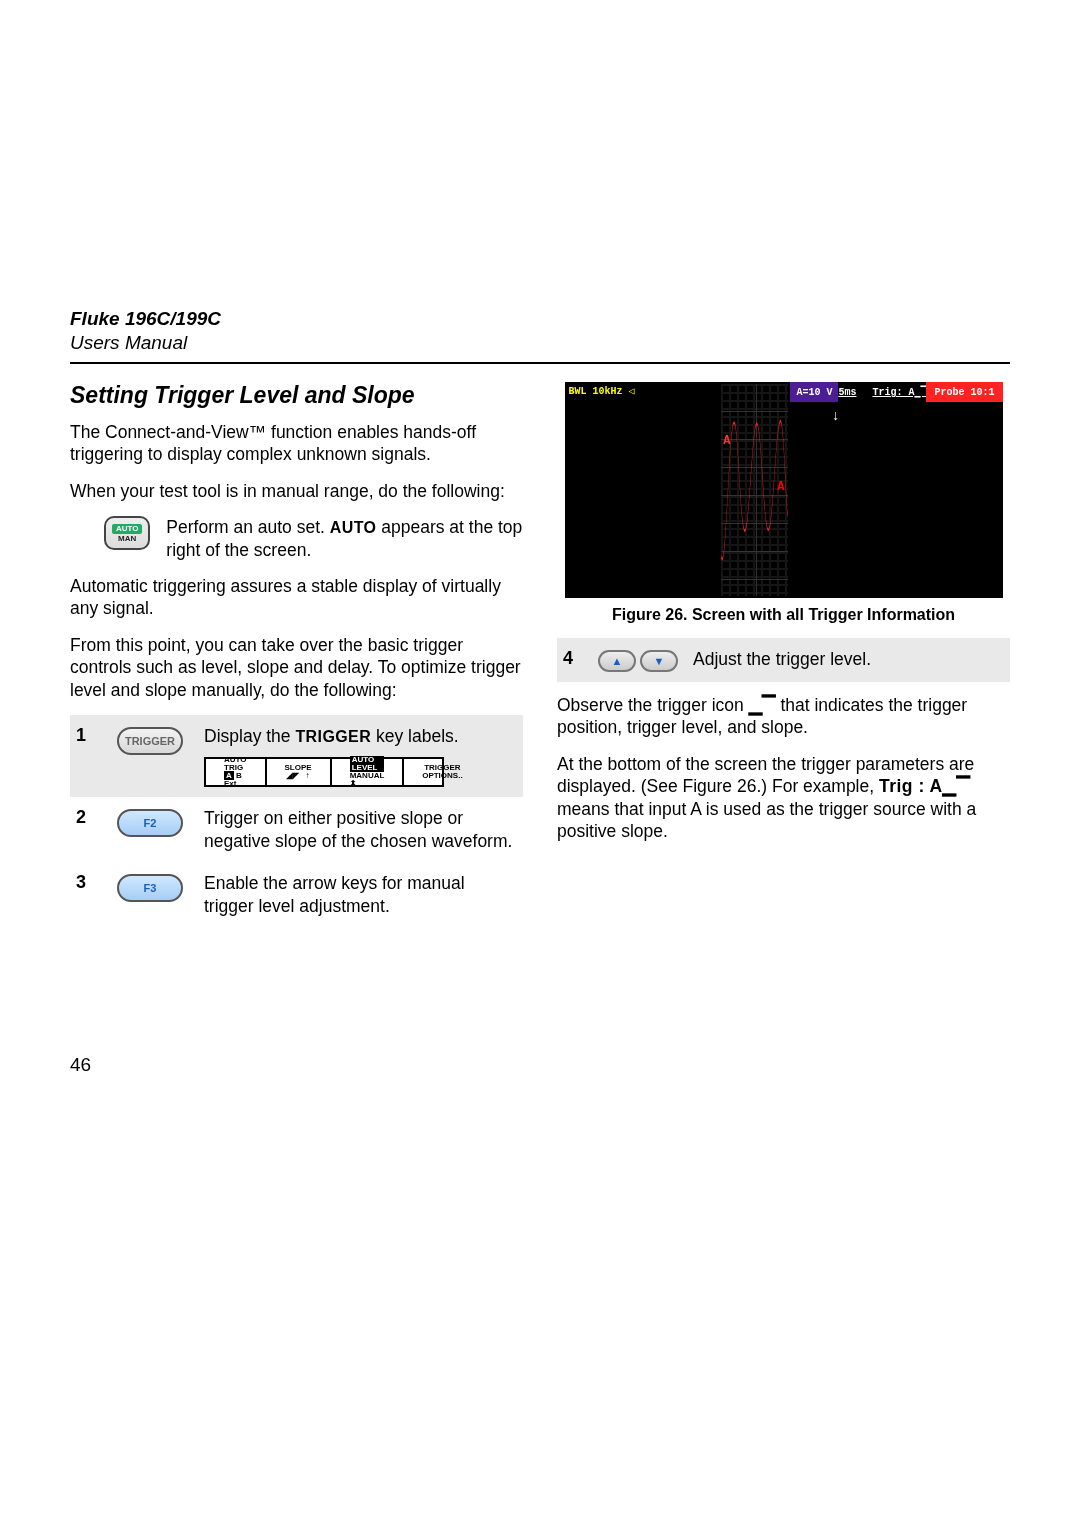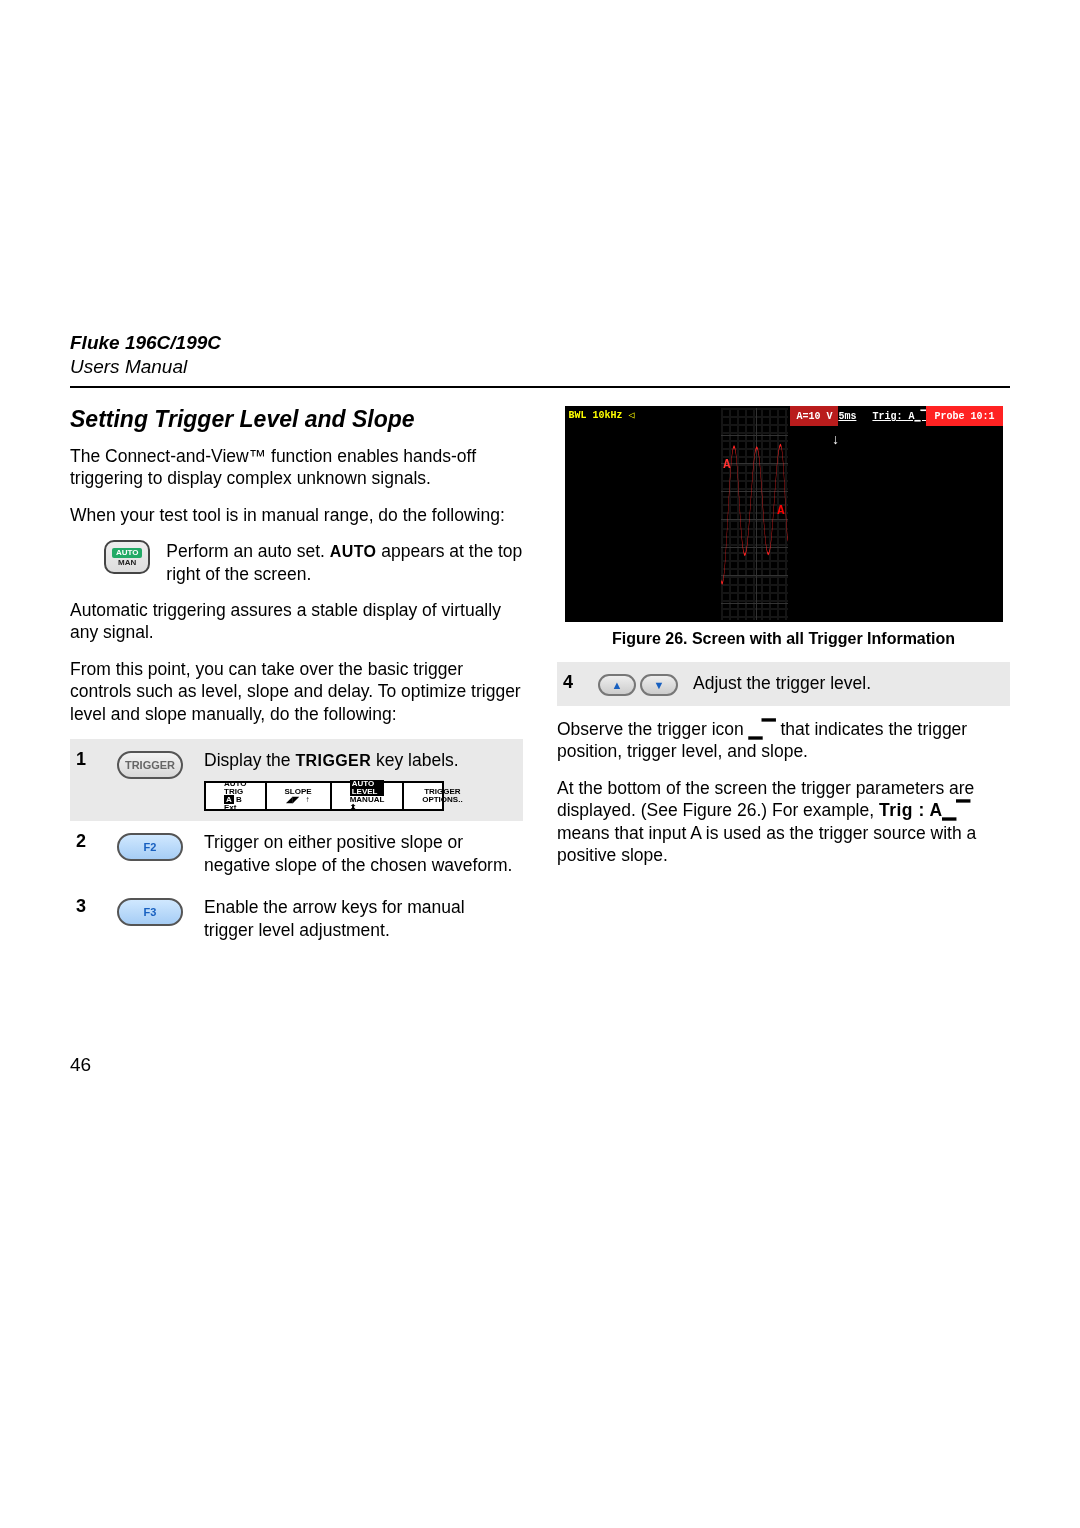--- a/index.html
+++ b/index.html
@@ -1,19 +1,19 @@
 <!DOCTYPE html>
 <html><head>
 <meta charset="utf-8">
 <style>
   * { box-sizing: border-box; margin: 0; padding: 0; }
   html, body { width: 1080px; height: 1528px; background: #fff; font-family: Arial, Helvetica, sans-serif; color: #000; }
   .page { width: 1080px; height: 1528px; position: relative; padding: 308px 70px 0 70px; }
   .header { margin-bottom: 6px; }
-  .prod { font-weight: bold; font-style: italic; font-size: 19px; margin-top: 24px; }
+  .prod { font-weight: bold; font-style: italic; font-size: 19px; }
   .subt { font-style: italic; font-size: 19px; margin-top: 2px; }
   .hr { height: 2px; background: #000; margin: 8px 0 18px 0; }
   .cols { display: flex; gap: 34px; }
   .col { flex: 1 1 0; }
   .h2 { font-weight: bold; font-style: italic; font-size: 23px; color: #000; margin-bottom: 12px; }
   p.body { font-size: 17.5px; line-height: 1.28; margin-bottom: 14px; }
   .autorow { display: flex; align-items: flex-start; gap: 16px; margin: 6px 0 14px 0; }
   .autokey {
     display: inline-flex; flex-direction: column; align-items: center; justify-content: center;
     width: 64px; height: 34px; border: 2px solid #444; border-radius: 10px;
@@ -64,21 +64,21 @@
       repeating-linear-gradient(to bottom, #555 0 2px, transparent 2px 8px);
     opacity:0.25;
   }
   .scope-grid .axis-a { position: absolute; left: 2px; top: 50px; color: #f33; font-size: 12px; }
   .scope-grid .trace { position: absolute; inset: 0; }
   .scope-grid svg { width: 100%; height: 100%; }
   .scope-grid .marker-top { position: absolute; top: 24px; left: 110px; color: #fff; font-size: 14px; }
   .scope-grid .marker-bot { position: absolute; bottom: 8px; left: 280px; color: #fff; font-size: 14px; }
   .scope-grid .a-right { position:absolute; right:4px; top:96px; color:#f00; font-size:12px; font-weight:bold; }
   .scope-bot { height: 20px; display: flex; align-items: stretch; font-size: 10px; }
-  .scope-bot .b1 { background: #b91c1c; color: #fff; padding: 2px 6px; display:flex; align-items:center; }
+  .scope-bot .b1 { background: #4c1d95; color: #fff; padding: 2px 6px; display:flex; align-items:center; }
   .scope-bot .b2 { flex: 1; color: #fff; display: flex; align-items: center; gap: 16px; background:#000;}
   .scope-bot .b2 span { text-decoration: underline; }
   .scope-bot .b3 { background: #f22; color: #fff; padding: 2px 8px; display:flex; align-items:center;}
   .figcap { text-align: center; font-weight: bold; font-size: 16px; margin-bottom: 14px; }
 
   .inline-icon { font-family: sans-serif; font-weight: bold; }
   .trigtxt { font-family: "Arial Black", Arial, sans-serif; font-weight: 900; letter-spacing: 0.5px; }
   .arrowkey {
     display:inline-flex; width:38px; height:22px; border:2px solid #777; border-radius:11px;
     align-items:center; justify-content:center; background:linear-gradient(#eee,#ccc);

